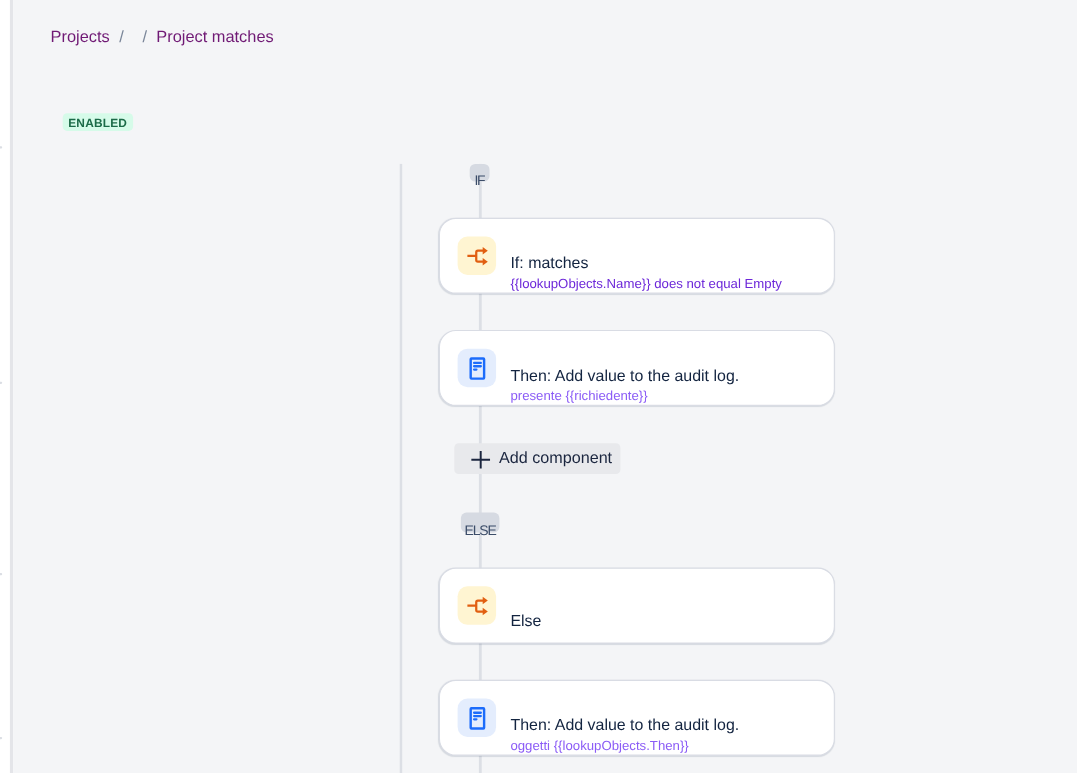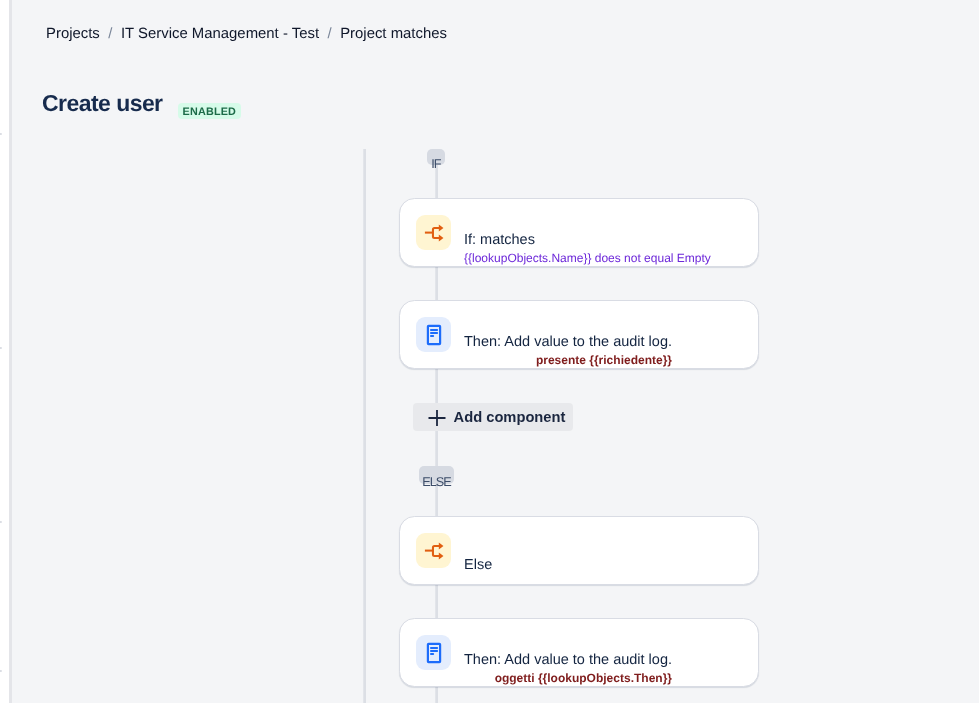--- a/index.html
+++ b/index.html
@@ -16,21 +16,21 @@
 
   
   .sidebar-strip { position:absolute; left:0; top:0; width:12px; height:703px; background:#fff; }
   .sidebar-strip .divider { position:absolute; left:9px; top:0; width:3px; height:703px; background:#E4E5E9; }
   .nav-stub { position:absolute; left:0; width:2.3px; height:2.4px; background:#DBDEE4; border-radius:0 1px 1px 0; }
 
   
   .main { position:absolute; left:12px; top:0; width:967px; height:703px; background:#F4F5F7; }
 
   .breadcrumb { position:absolute; left:34px; top:26px; font-size:14.9px; color:#44546F; display:flex; align-items:baseline; white-space:nowrap; }
-  .bc-item { color:#0f172a; text-decoration:none; cursor:pointer; }
+  .bc-item { color:#701a75; text-decoration:none; cursor:pointer; }
   .bc-sep { color:#7A8699; padding:0 8.5px; }
 
   .title-row { position:absolute; left:30px; top:87px; display:flex; align-items:center; }
   .title { font-size:23px; line-height:27px; font-weight:700; color:#172B4D; letter-spacing:-0.55px; }
   .badge-enabled { margin-left:15px; background:#D6FBE9; color:#1C6B48; font-size:10.8px; font-weight:700;
                    letter-spacing:0.2px; padding:1.5px 5px 0; border-radius:4px; line-height:14.7px; height:16.2px;
                    display:inline-flex; align-items:flex-start; position:relative; top:0px;margin-top:16px; }
 
   
   .flow { position:absolute; left:0; top:0; width:968px; height:703px; }
@@ -49,53 +49,51 @@
   .svg-branch .join { stroke-linejoin:round; }
   .svg-branch .bfill { fill:#E15F11; }
   .svg-log .lstroke { stroke:#1C6CFB; stroke-width:2.2; fill:none; }
   .svg-log .lstroke2 { stroke:#1C6CFB; stroke-width:2.1; fill:none; stroke-linecap:round; }
   .icon-branch { background:#FFF5D2; }
   .icon-log { background:#E4EDFD; }
   .card-body { margin-left:13px; position:relative; top:1px;margin-top:28px; }
   .card-body.single { top:0px; }
   .card-title { font-size:14.5px; line-height:20px; color:#132440; }
   .card-sub { font-size:12px; line-height:15px; color:#6d28d9; margin-top:1px; }
-  .card-sub.bold { font-weight:700; color:#7f1d1d;text-align:right; }
+  .card-sub.bold { font-weight:400; color:#8b5cf6; }
 
   .add-component { position:absolute; background:#E8E9EC; border:none; border-radius:4px;
                    display:flex; align-items:center; color:#1B263F; font-size:14.7px; font-weight:400;
                    font-family:"Liberation Sans",sans-serif; cursor:pointer; z-index:3; padding:0; }
   .add-component .plus { width:18px; height:18px; margin-left:15.1px; display:flex; align-items:center; justify-content:center; position:relative; top:1px; }
-  .add-component .lbl { margin-left:7.7px; margin-right:7.5px; position:relative; top:0.5px;font-weight:bold; }
+  .add-component .lbl { margin-left:7.7px; margin-right:7.5px; position:relative; top:0.5px; }
 </style>
 </head>
 <body>
 
 <div class="page">
 
   <div class="sidebar-strip">
     <div class="nav-stub" style="top:132.9px"></div>
     <div class="nav-stub" style="top:346.6px"></div>
     <div class="nav-stub" style="top:520.6px"></div>
     <div class="nav-stub" style="top:669.6px"></div>
     <div class="divider"></div>
   </div>
 
   <div class="main">
 
     <div class="breadcrumb">
       <span class="bc-item">Projects</span>
       <span class="bc-sep">/</span>
-      <span class="bc-item">IT Service Management - Test</span>
       <span class="bc-sep">/</span>
       <span class="bc-item">Project matches</span>
     </div>
 
     <div class="title-row">
-      <span class="title">Create user</span>
       <span class="badge-enabled">ENABLED</span>
     </div>
 
     <div class="flow">
 
       <div class="vline" style="left:350.8px; top:148.6px; height:554.4px;"></div>
       <div class="vline" style="left:422.8px; top:148.6px; height:554.4px;"></div>
 
       <div class="chip" style="left:415px; top:148.6px; width:17.7px; height:16.8px;">
         <span>IF</span>

